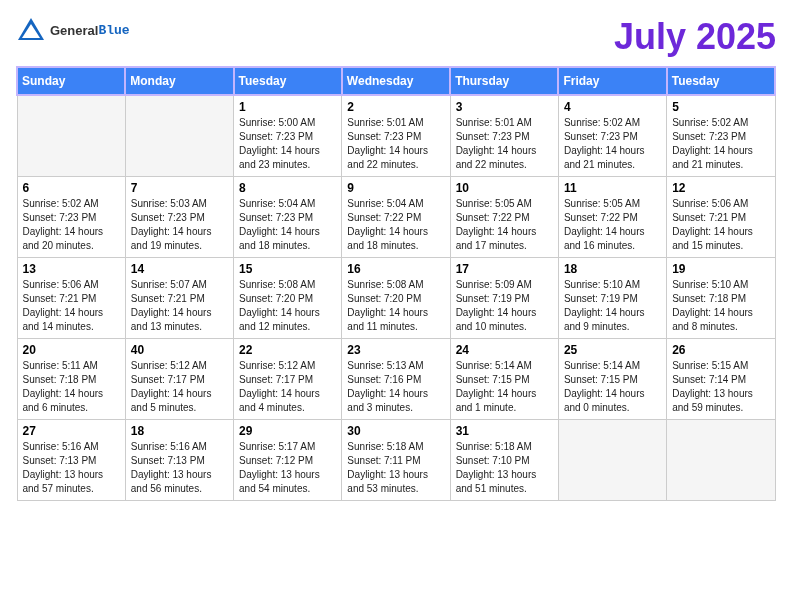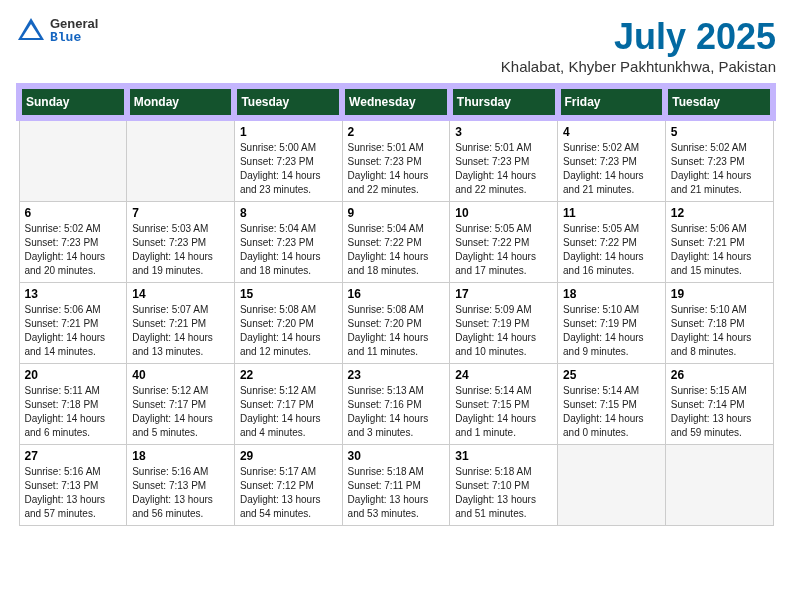--- a/index.html
+++ b/index.html
@@ -15,57 +15,57 @@
       justify-content: space-between;
       align-items: flex-start;
       margin-bottom: 8px;
     }
     .logo {
       display: flex;
       align-items: center;
     }
     .logo-text {
       display: flex;
-      flex-direction: column;
+      flex-direction: row;
       font-size: 13px;
       font-weight: bold;
       line-height: 1.1;
     }
     .logo-text .general { color: #333; }
     .logo-text .blue { color: #1565c0; font-family: Liberation Mono, monospace; }
     .logo-icon {
       width: 30px;
       height: 30px;
       margin-right: 4px;
     }
     .title-area {
       text-align: right;
     }
     .month-title {
       font-size: 36px;
       font-weight: bold;
-      color: #0369a1;
+      color: #6d28d9;
     }
     .location-title {
       font-size: 15px;
       color: #333;
     }
     .calendar {
       width: 100%;
       border-collapse: collapse;
       font-size: 10.5px;
     }
     .calendar th {
-      background: #14532d;
+      background: #3b82f6;
       color: #fff;
       padding: 6px 4px;
       text-align: left;
       font-size: 12px;
       font-weight: bold;
-      border: 6px solid #c4b5fd;
+      border: 2px solid #c4b5fd;
     }
     .calendar td {
       border: 1px solid #ccc;
       vertical-align: top;
       padding: 4px 5px;
       width: calc(100% / 7);
       min-height: 80px;
     }
     .day-num {
       font-weight: bold;
@@ -91,21 +91,20 @@
       <polygon points="15,2 28,24 2,24" fill="#1565c0"></polygon>
       <polygon points="15,8 24,22 6,22" fill="#fff"></polygon>
     </svg>
     <div class="logo-text">
       <span class="general">General</span>
       <span class="blue">Blue</span>
     </div>
   </div>
   <div class="title-area">
     <div class="month-title">July 2025</div>
-    <div class="location-title">Khalabat, Khyber Pakhtunkhwa, Pakistan</div>
   </div>
 </div>
 
 <table class="calendar">
   <thead>
     <tr>
     <th>Sunday</th>
         <th>Monday</th>
         <th>Tuesday</th>
         <th>Wednesday</th>

